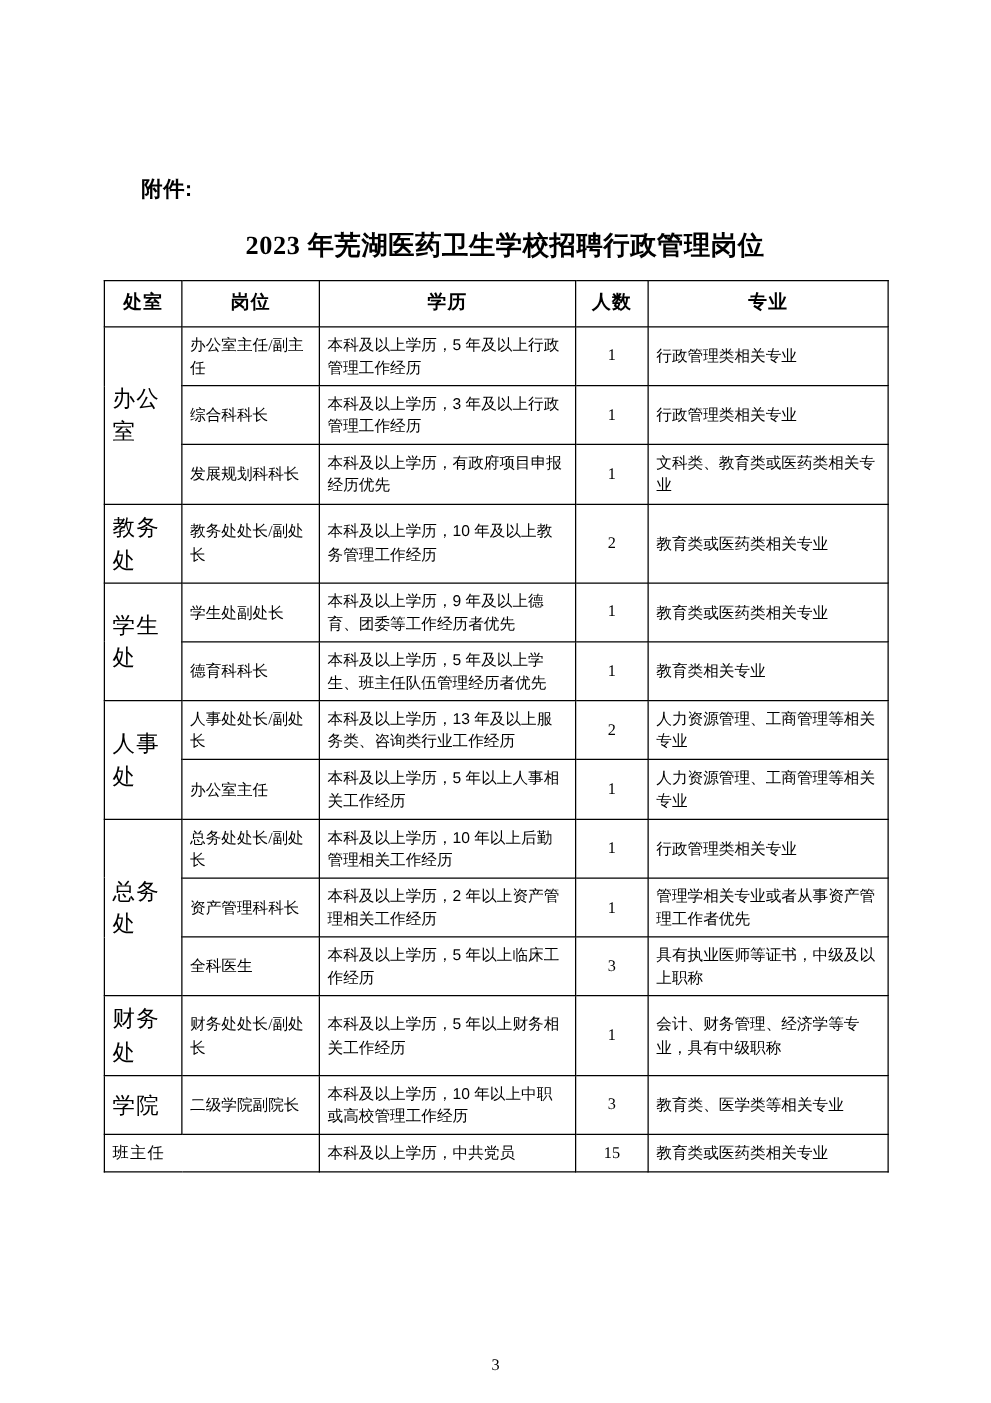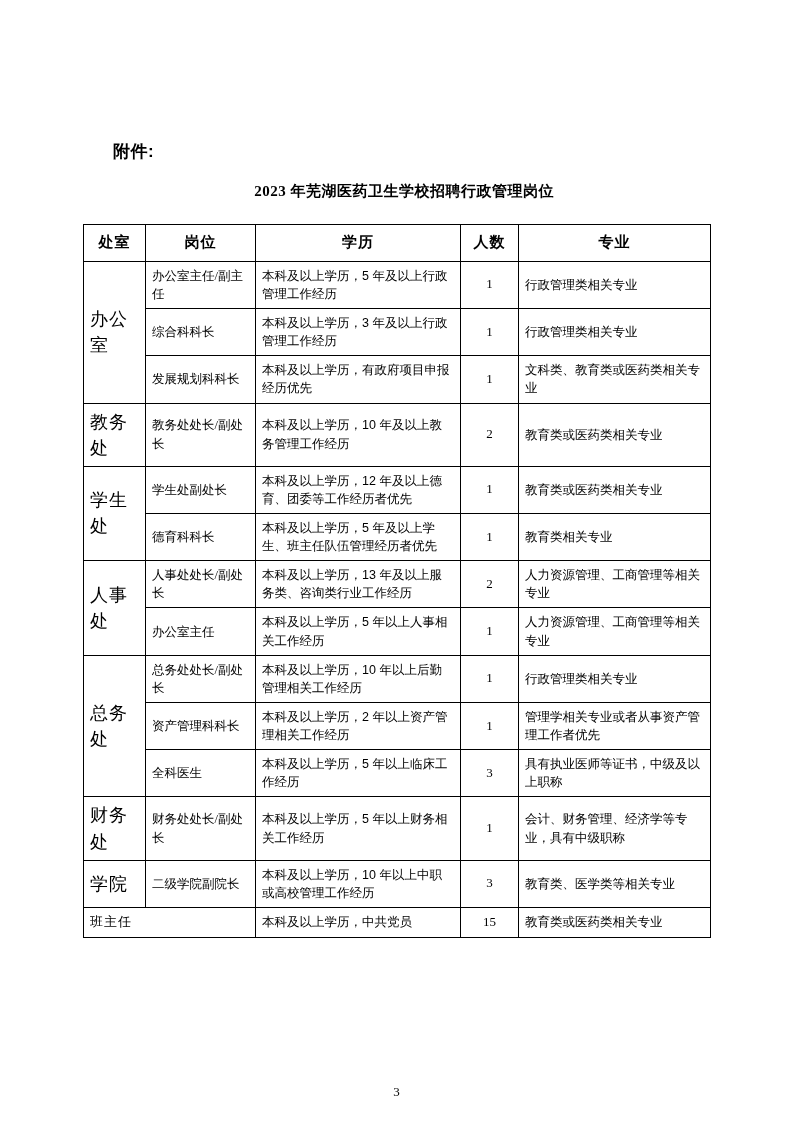--- a/index.html
+++ b/index.html
@@ -30,21 +30,21 @@
     font-weight: bold;
     font-family: "Liberation Sans", "DejaVu Sans", sans-serif;
     letter-spacing: 0.5px;
   }
   .doc-title {
     position: absolute;
     left: 15px;
     right: 0;
     top: 138px;
     text-align: center;
-    font-size: 15px;
+    font-size: 21px;
     font-weight: bold;
     font-family: "Liberation Serif", "DejaVu Serif", serif;
     letter-spacing: 0.5px;
   }
   table.job-table {
     position: absolute;
     left: 83px;
     top: 180px;
     width: 627px;
     border-collapse: collapse;
@@ -56,21 +56,21 @@
     border: 1px solid #000000;
     padding: 5px 6px;
     vertical-align: middle;
     line-height: 1.45;
     font-weight: normal;
   }
   table.job-table thead th {
     text-align: center;
     font-size: 15px;
     font-weight: bold;
-    font-family: Liberation Serif, serif;
+    font-family: Liberation Mono, monospace;
     padding: 7px 4px;
     letter-spacing: 1px;
   }
   .col-dept { width: 62px; }
   .col-post { width: 110px; }
   .col-edu  { width: 205px; }
   .col-num  { width: 58px; }
   .col-major{ width: 192px; }
 
   td.dept-cell {
@@ -160,21 +160,21 @@
         <tr>
           <td class="dept-cell">教务处</td>
           <td class="post-cell">教务处处长/副处长</td>
           <td class="edu-cell">本科及以上学历，10 年及以上教务管理工作经历</td>
           <td class="num-cell">2</td>
           <td class="major-cell">教育类或医药类相关专业</td>
         </tr>
         <tr>
           <td class="dept-cell" rowspan="2">学生处</td>
           <td class="post-cell">学生处副处长</td>
-          <td class="edu-cell">本科及以上学历，12 年及以上德育、团委等工作经历者优先</td>
+          <td class="edu-cell">本科及以上学历，9 年及以上德育、团委等工作经历者优先</td>
           <td class="num-cell">1</td>
           <td class="major-cell">教育类或医药类相关专业</td>
         </tr>
         <tr>
           <td class="post-cell">德育科科长</td>
           <td class="edu-cell">本科及以上学历，5 年及以上学生、班主任队伍管理经历者优先</td>
           <td class="num-cell">1</td>
           <td class="major-cell">教育类相关专业</td>
         </tr>
         <tr>

